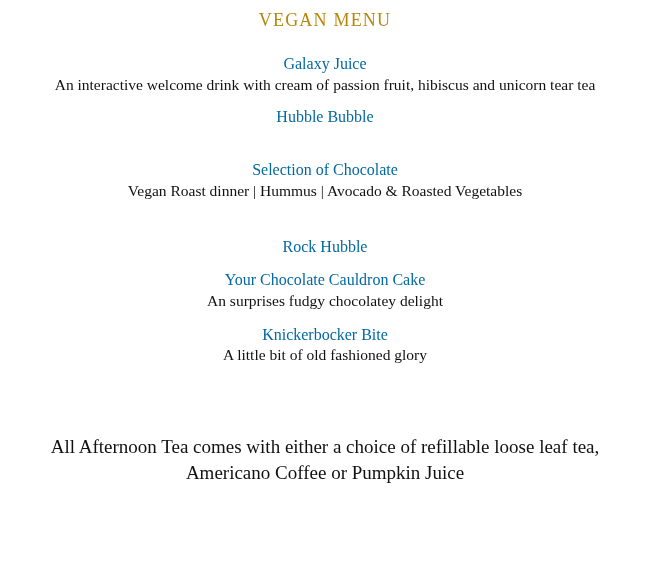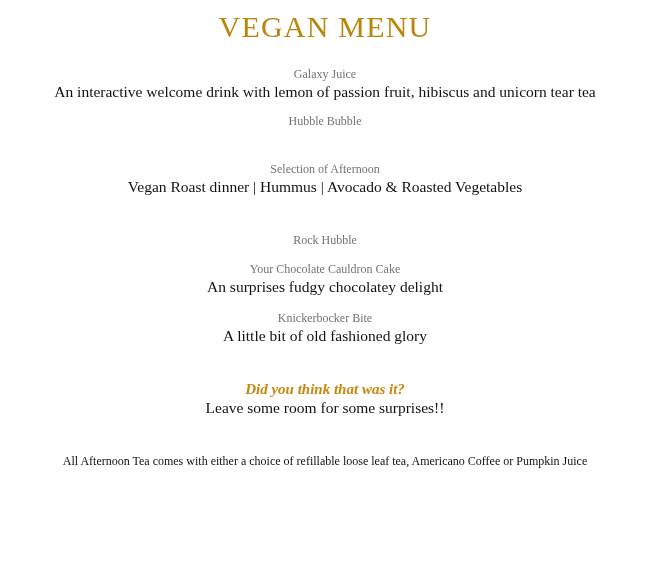--- a/index.html
+++ b/index.html
@@ -17,52 +17,52 @@
   .page {
     width: 650px;
     height: 574px;
     position: relative;
     box-sizing: border-box;
   }
   .menu-title {
     text-align: center;
     color: #b8860b;
     font-family: "Liberation Serif", serif;
-    font-size: 30px;
+    font-size: 18px;
     letter-spacing: 1.2px;
     margin-top: 10px;
     margin-bottom: 0;
     font-weight: normal;
   }
   .item {
     text-align: center;
   }
   .item-name {
-    color: #737373;
-    font-size: 12px;
+    color: #0369a1;
+    font-size: 16px;
     line-height: 1.35;
     font-family: "Liberation Serif", serif;
   }
   .item-desc {
     color: #111111;
     font-size: 15.5px;
     line-height: 1.35;
     font-family: "Liberation Serif", serif;
   }
   .surprise-name {
     color: #c8860d;
     font-size: 15px;
     font-style: italic;
     font-weight: bold;
     font-family: "Liberation Serif", serif;
   }
   .footer {
     text-align: center;
     color: #111111;
-    font-size: 12px;
+    font-size: 19px;
     line-height: 1.35;
     font-family: "Liberation Serif", serif;
     padding: 0 18px;
   }
   .sp-1 { height: 22px; }
   .sp-2 { height: 10px; }
   .sp-3 { height: 32px; }
   .sp-4 { height: 34px; }
   .sp-5 { height: 12px; }
   .sp-6 { height: 12px; }
@@ -73,33 +73,33 @@
 <body>
 
 <div class="page">
 
   <h1 class="menu-title">VEGAN MENU</h1>
 
   <div class="sp-1"></div>
 
   <div class="item">
     <div class="item-name">Galaxy Juice</div>
-    <div class="item-desc">An interactive welcome drink with lemon of passion fruit, hibiscus and unicorn tear tea</div>
+    <div class="item-desc">An interactive welcome drink with cream of passion fruit, hibiscus and unicorn tear tea</div>
   </div>
 
   <div class="sp-2"></div>
 
   <div class="item">
     <div class="item-name">Hubble Bubble</div>
   </div>
 
   <div class="sp-3"></div>
 
   <div class="item">
-    <div class="item-name">Selection of Afternoon</div>
+    <div class="item-name">Selection of Chocolate</div>
     <div class="item-desc">Vegan Roast dinner | Hummus | Avocado &amp; Roasted Vegetables</div>
   </div>
 
   <div class="sp-4"></div>
 
   <div class="item">
     <div class="item-name">Rock Hubble</div>
   </div>
 
   <div class="sp-5"></div>
@@ -111,22 +111,18 @@
 
   <div class="sp-6"></div>
 
   <div class="item">
     <div class="item-name">Knickerbocker Bite</div>
     <div class="item-desc">A little bit of old fashioned glory</div>
   </div>
 
   <div class="sp-7"></div>
 
-  <div class="item">
-    <div class="surprise-name">Did you think that was it?</div>
-    <div class="item-desc">Leave some room for some surprises!!</div>
-  </div>
 
   <div class="sp-8"></div>
 
   <div class="footer">All Afternoon Tea comes with either a choice of refillable loose leaf tea, Americano Coffee or Pumpkin Juice</div>
 
 </div>
 
 </body></html>

